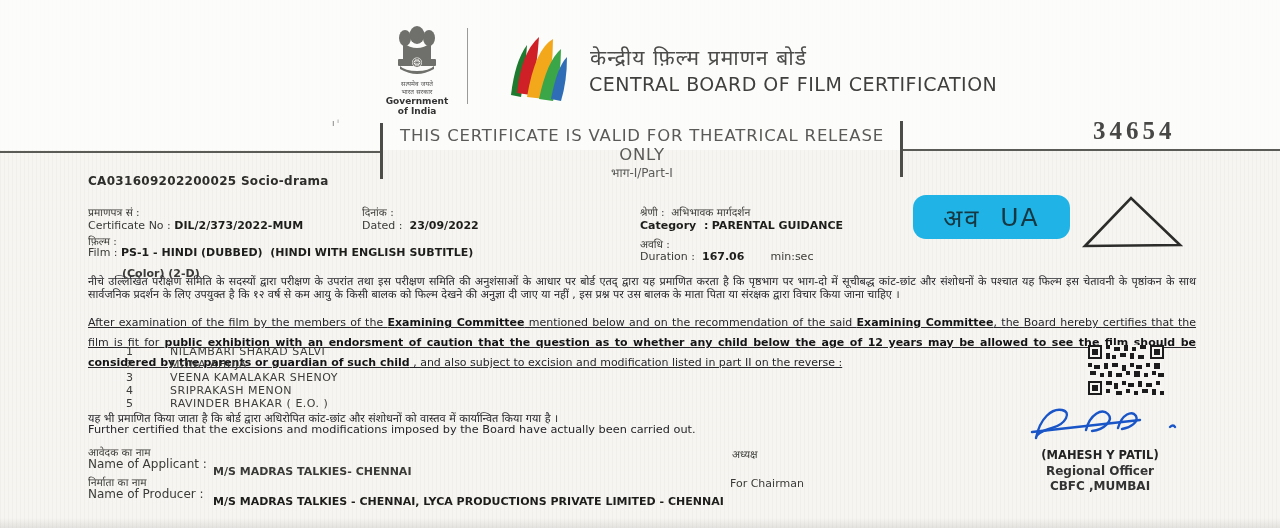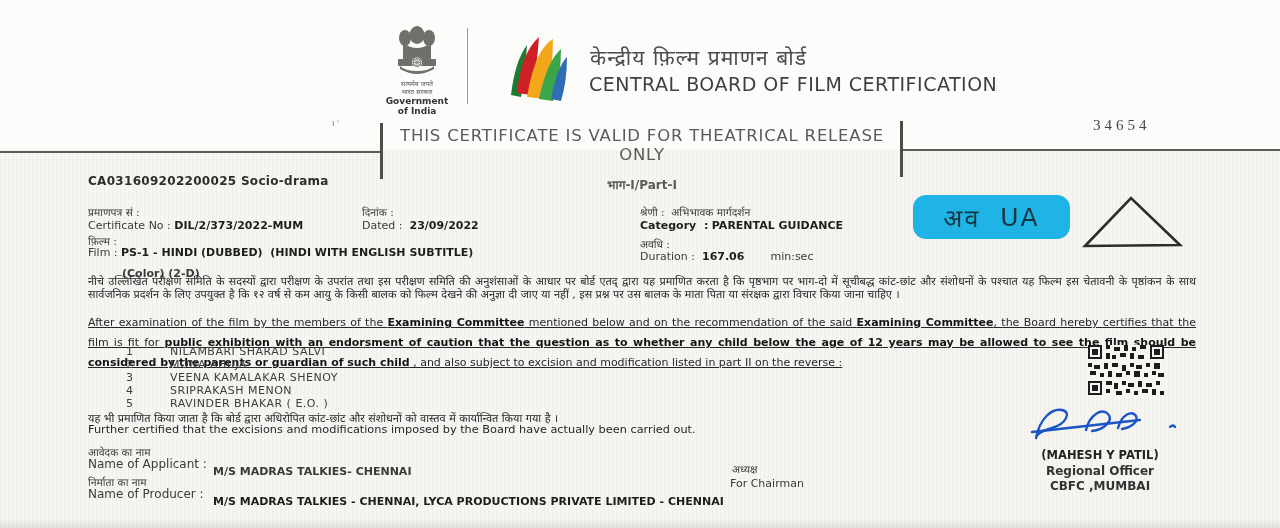--- a/index.html
+++ b/index.html
@@ -25,31 +25,31 @@
 
   
   .emblem-caption{font-size:6.5px;color:#555;text-align:center;line-height:7.5px;}
   .gov-india{font-size:9px;font-weight:bold;color:#333;text-align:center;}
   .vdivider{position:absolute;width:1px;background:#9a9a96;}
   .org-hi{font-size:21px;color:#4c4c4a;letter-spacing:1px;}
   .org-en{font-size:19px;color:#3f3f3d;letter-spacing:0.5px;}
 
   .serial{
     font-family:"Liberation Serif","DejaVu Serif",serif;
-    font-size:15px;font-weight:normal;color:#474745;letter-spacing:4px;
+    font-size:25px;font-weight:bold;color:#474745;letter-spacing:4px;
   }
 
   
   .rule{position:absolute;height:2px;background:#55555288;}
   .rule.solid{background:#5a5a57;}
   .bracket{position:absolute;width:3px;background:#4c4c49;}
   .banner{text-align:center;color:#5a5a58;}
   .banner .hi{font-size:15px;letter-spacing:1px;}
   .banner .en{font-size:16.5px;letter-spacing:0.8px;margin-top:1px;}
-  .banner .part{font-size:12px;margin-top:12px;font-weight:bold;}
+  .banner .part{font-size:12px;margin-top:0;}
 
   .certid{font-size:12px;font-weight:bold;color:#2e2e2c;letter-spacing:0.3px;}
 
   .hlabel{font-size:10.5px;color:#3a3a38;}
   .elabel{font-size:12px;color:#3a3a38;}
   .bval{font-weight:bold;color:#1d1d1b;white-space:pre-wrap;margin-top:8px;}
   .field-line{font-size:11px;color:#3a3a38;white-space:nowrap;}
 
   .badge{
     display:flex;align-items:center;justify-content:center;
@@ -234,21 +234,21 @@
   <div class="abs note-en" style="left:88px;top:423px;">Further certified that the excisions and modifications imposed by the Board have actually been carried out.</div>
 
   <div class="abs hlabel" style="left:88px;top:445px;">आवेदक का नाम</div>
   <div class="abs elabel" style="left:88px;top:457px;">Name of Applicant :</div>
   <div class="abs field-line bval" style="left:213px;top:457px;">M/S MADRAS TALKIES- CHENNAI</div>
 
   <div class="abs hlabel" style="left:88px;top:475px;">निर्माता का नाम</div>
   <div class="abs elabel" style="left:88px;top:487px;">Name of Producer :</div>
   <div class="abs bval" style="left:213px;top:487px;width:520px;font-size:11px;white-space:normal;line-height:13px;">M/S MADRAS TALKIES - CHENNAI, LYCA PRODUCTIONS PRIVATE LIMITED - CHENNAI</div>
 
-  <div class="abs hlabel" style="left:732px;top:462px;">अध्यक्ष</div>
+  <div class="abs hlabel" style="left:732px;top:447px;">अध्यक्ष</div>
   <div class="abs chairman" style="left:730px;top:477px;">For Chairman</div>
 
   <svg class="abs" style="left:1022px;top:400px;" width="170" height="48" viewBox="0 0 170 48">
     <g fill="none" stroke="#1a55c8" stroke-width="2.4" stroke-linecap="round">
       <path d="M14 38 C18 18 30 8 40 10 C50 12 44 24 30 28 C20 31 14 34 14 38"></path>
       <path d="M10 32 L118 20"></path>
       <path d="M64 30 C68 14 80 8 86 14 C92 20 82 30 70 31"></path>
       <path d="M96 28 C100 14 110 10 114 16 C117 22 108 28 100 29"></path>
       <path d="M148 27 C150 25 152 25 153 27"></path>
     </g>

